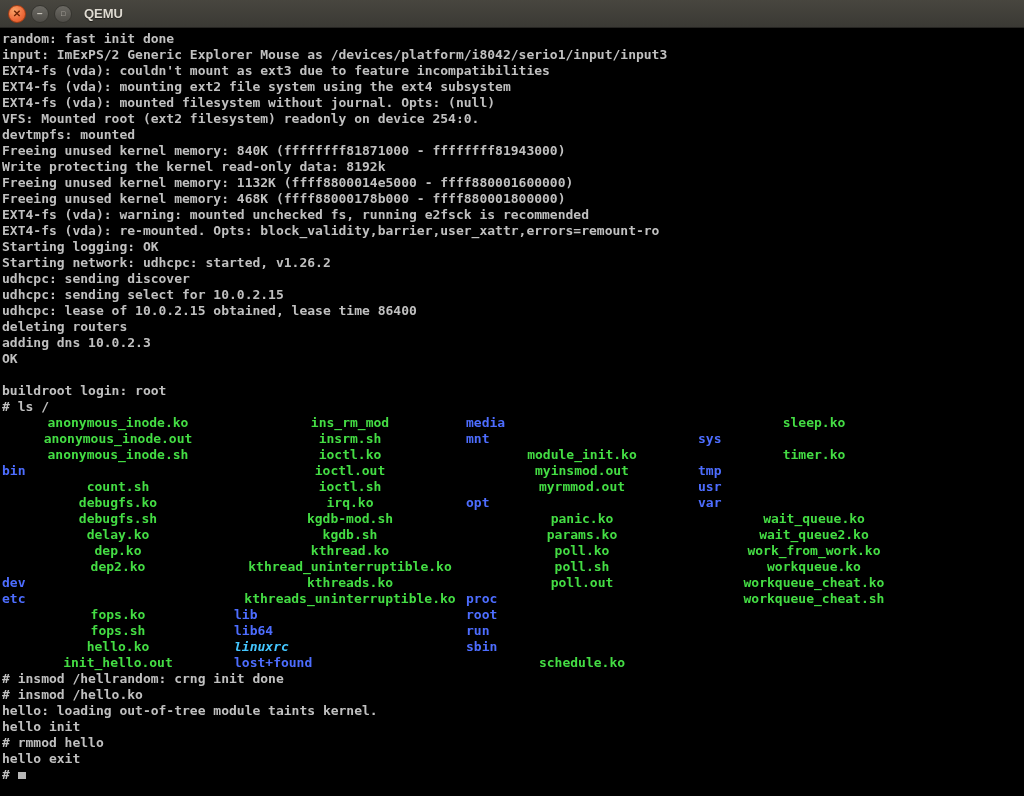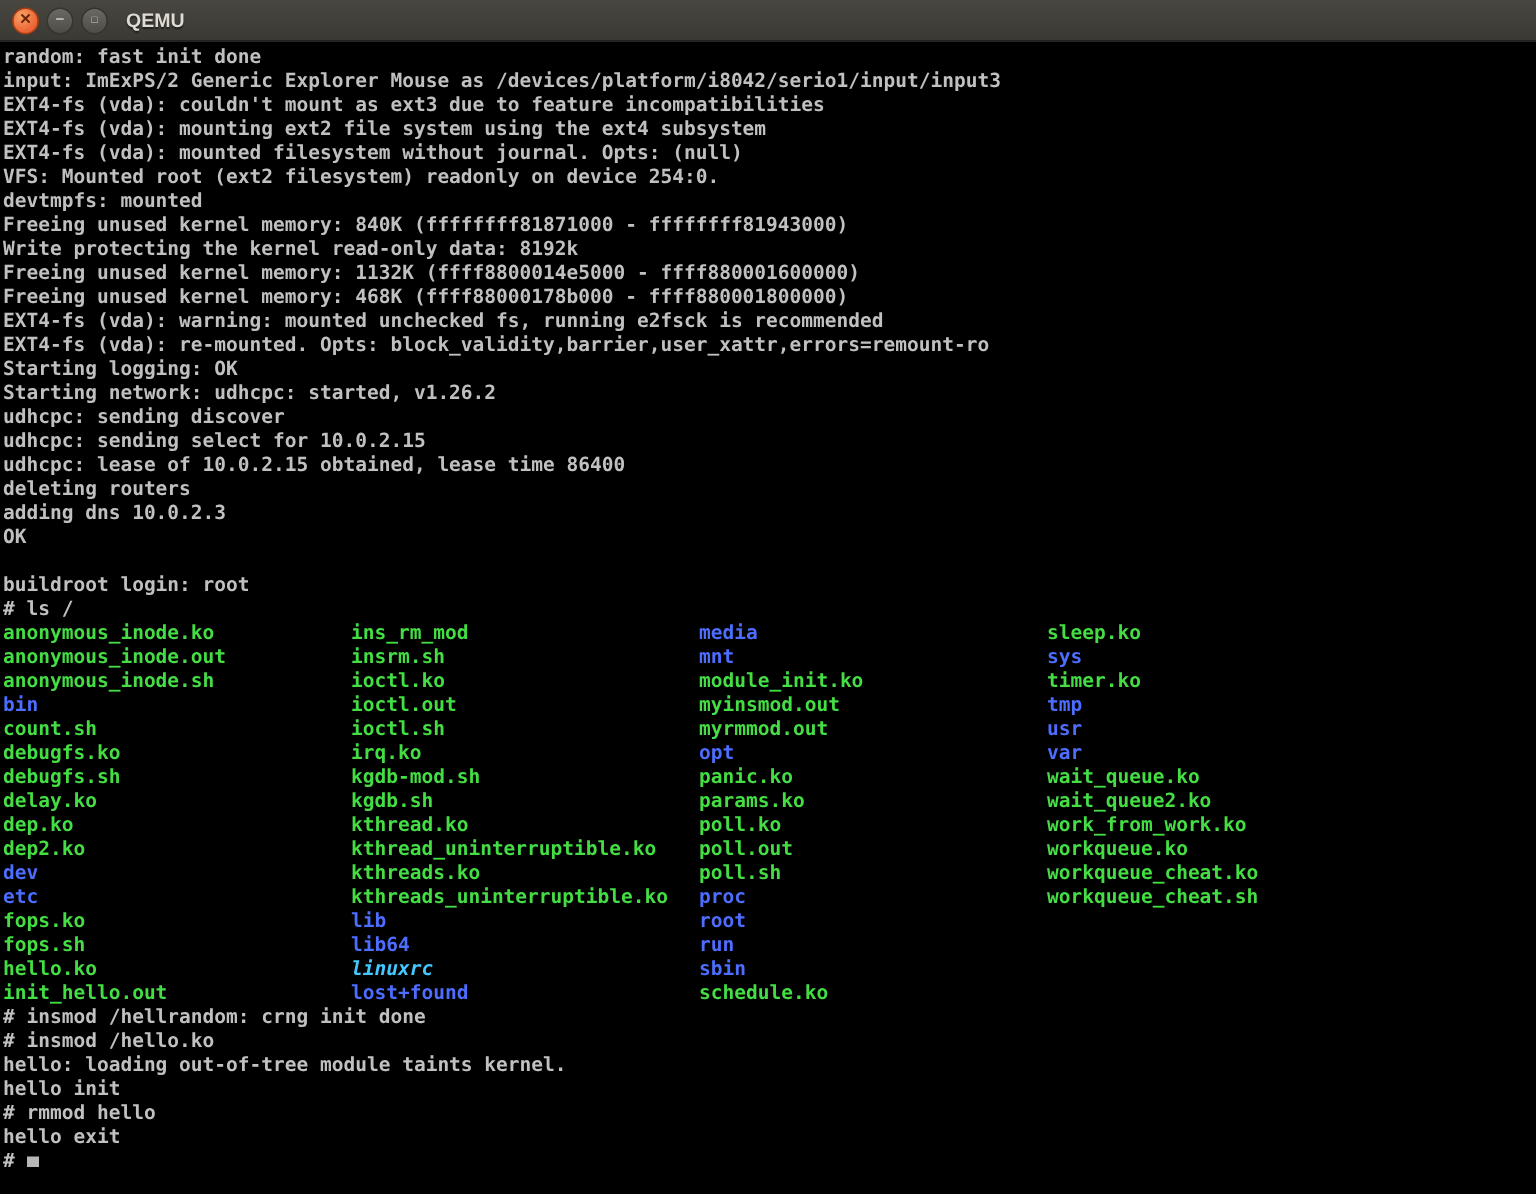--- a/index.html
+++ b/index.html
@@ -23,21 +23,21 @@
               text-shadow:0 1px 1px rgba(0,0,0,.5); }
 
   
   .terminal { flex:1 1 auto; background:#000; color:var(--fg,#c0c0c0);
               font-family:"DejaVu Sans Mono", monospace; font-size:13px;
               line-height:16px; font-weight:bold; padding:3px 0 0 2px; }
   .line { height:16px; white-space:pre; }
   #ls-grid { display:grid; grid-auto-flow:column;
              grid-template-rows:repeat(16,16px);
              grid-template-columns:repeat(4,232px); }
-  .t-file { color:var(--file,#44dd44); }
+  .t-file { color:var(--file,#44dd44);text-align:center; }
   .t-dir  { color:var(--dir,#4d6dff); }
   .t-link { color:var(--link,#44c7ff);font-style:italic; }
   .cursor { display:inline-block; width:8px; height:7px; background:#b7b7b7;
             vertical-align:baseline; margin-left:0; }
 </style>
 </head>
 <body>
 
 <div class="window">
   <div class="titlebar">
@@ -117,22 +117,22 @@
         <div class="line t-dir">lost+found</div>
         <div class="line t-dir">media</div>
         <div class="line t-dir">mnt</div>
         <div class="line t-file">module_init.ko</div>
         <div class="line t-file">myinsmod.out</div>
         <div class="line t-file">myrmmod.out</div>
         <div class="line t-dir">opt</div>
         <div class="line t-file">panic.ko</div>
         <div class="line t-file">params.ko</div>
         <div class="line t-file">poll.ko</div>
+        <div class="line t-file">poll.sh</div>
         <div class="line t-file">poll.out</div>
-        <div class="line t-file">poll.sh</div>
         <div class="line t-dir">proc</div>
         <div class="line t-dir">root</div>
         <div class="line t-dir">run</div>
         <div class="line t-dir">sbin</div>
         <div class="line t-file">schedule.ko</div>
         <div class="line t-file">sleep.ko</div>
         <div class="line t-dir">sys</div>
         <div class="line t-file">timer.ko</div>
         <div class="line t-dir">tmp</div>
         <div class="line t-dir">usr</div>

